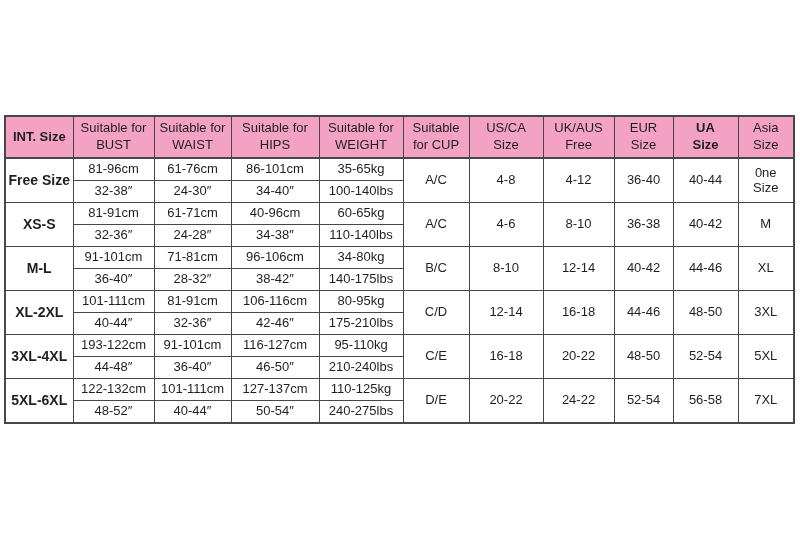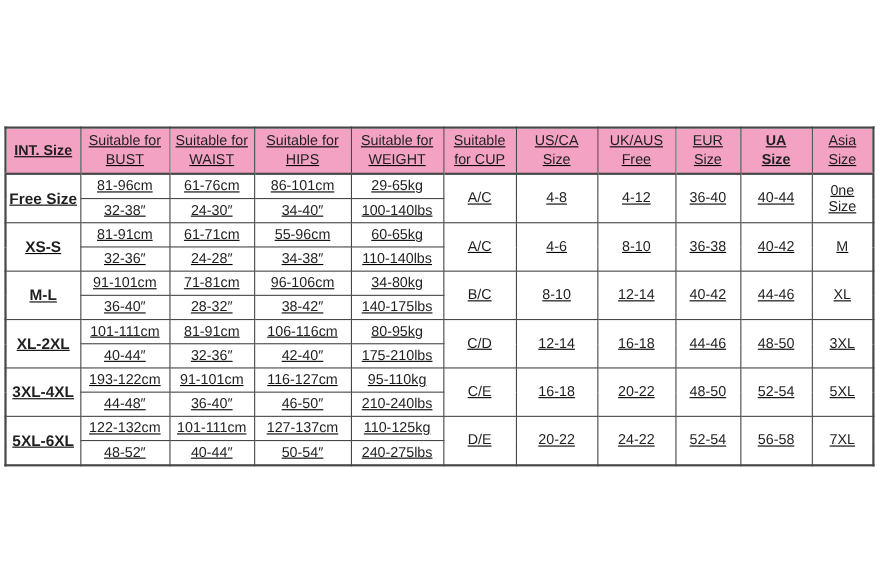--- a/index.html
+++ b/index.html
@@ -8,21 +8,20 @@
     width: 800px;
     height: 533px;
     background: #ffffff;
     font-family: "Liberation Sans", sans-serif;
   }
   .chart-wrap {
     position: absolute;
     left: 4px;
     top: 115px;
     width: 697px;
-    text-decoration: underline;
   }
   table.size-chart {
     border-collapse: collapse;
     table-layout: fixed;
     width: 100%;
     border: 2px solid var(--border, #474747);
   }
   th, td {
     border: 1px solid var(--border, #474747);
     text-align: center;
@@ -89,39 +88,39 @@
           <th>Asia
 Size</th>
         </tr>
       </thead>
     <tbody>
         <tr>
           <td rowspan="2" class="int-size">Free Size</td>
           <td>81-96cm</td>
           <td>61-76cm</td>
           <td>86-101cm</td>
-          <td>29-65kg</td>
+          <td>35-65kg</td>
           <td rowspan="2">A/C</td>
           <td rowspan="2">4-8</td>
           <td rowspan="2">4-12</td>
           <td rowspan="2">36-40</td>
           <td rowspan="2">40-44</td>
           <td rowspan="2">0ne Size</td>
         </tr>
         <tr>
           <td>32-38″</td>
           <td>24-30″</td>
           <td>34-40″</td>
           <td>100-140lbs</td>
         </tr>
         <tr>
           <td rowspan="2" class="int-size">XS-S</td>
           <td>81-91cm</td>
           <td>61-71cm</td>
-          <td>55-96cm</td>
+          <td>40-96cm</td>
           <td>60-65kg</td>
           <td rowspan="2">A/C</td>
           <td rowspan="2">4-6</td>
           <td rowspan="2">8-10</td>
           <td rowspan="2">36-38</td>
           <td rowspan="2">40-42</td>
           <td rowspan="2">M</td>
         </tr>
         <tr>
           <td>32-36″</td>
@@ -157,21 +156,21 @@
           <td rowspan="2">C/D</td>
           <td rowspan="2">12-14</td>
           <td rowspan="2">16-18</td>
           <td rowspan="2">44-46</td>
           <td rowspan="2">48-50</td>
           <td rowspan="2">3XL</td>
         </tr>
         <tr>
           <td>40-44″</td>
           <td>32-36″</td>
-          <td>42-40″</td>
+          <td>42-46″</td>
           <td>175-210lbs</td>
         </tr>
         <tr>
           <td rowspan="2" class="int-size">3XL-4XL</td>
           <td>193-122cm</td>
           <td>91-101cm</td>
           <td>116-127cm</td>
           <td>95-110kg</td>
           <td rowspan="2">C/E</td>
           <td rowspan="2">16-18</td>

